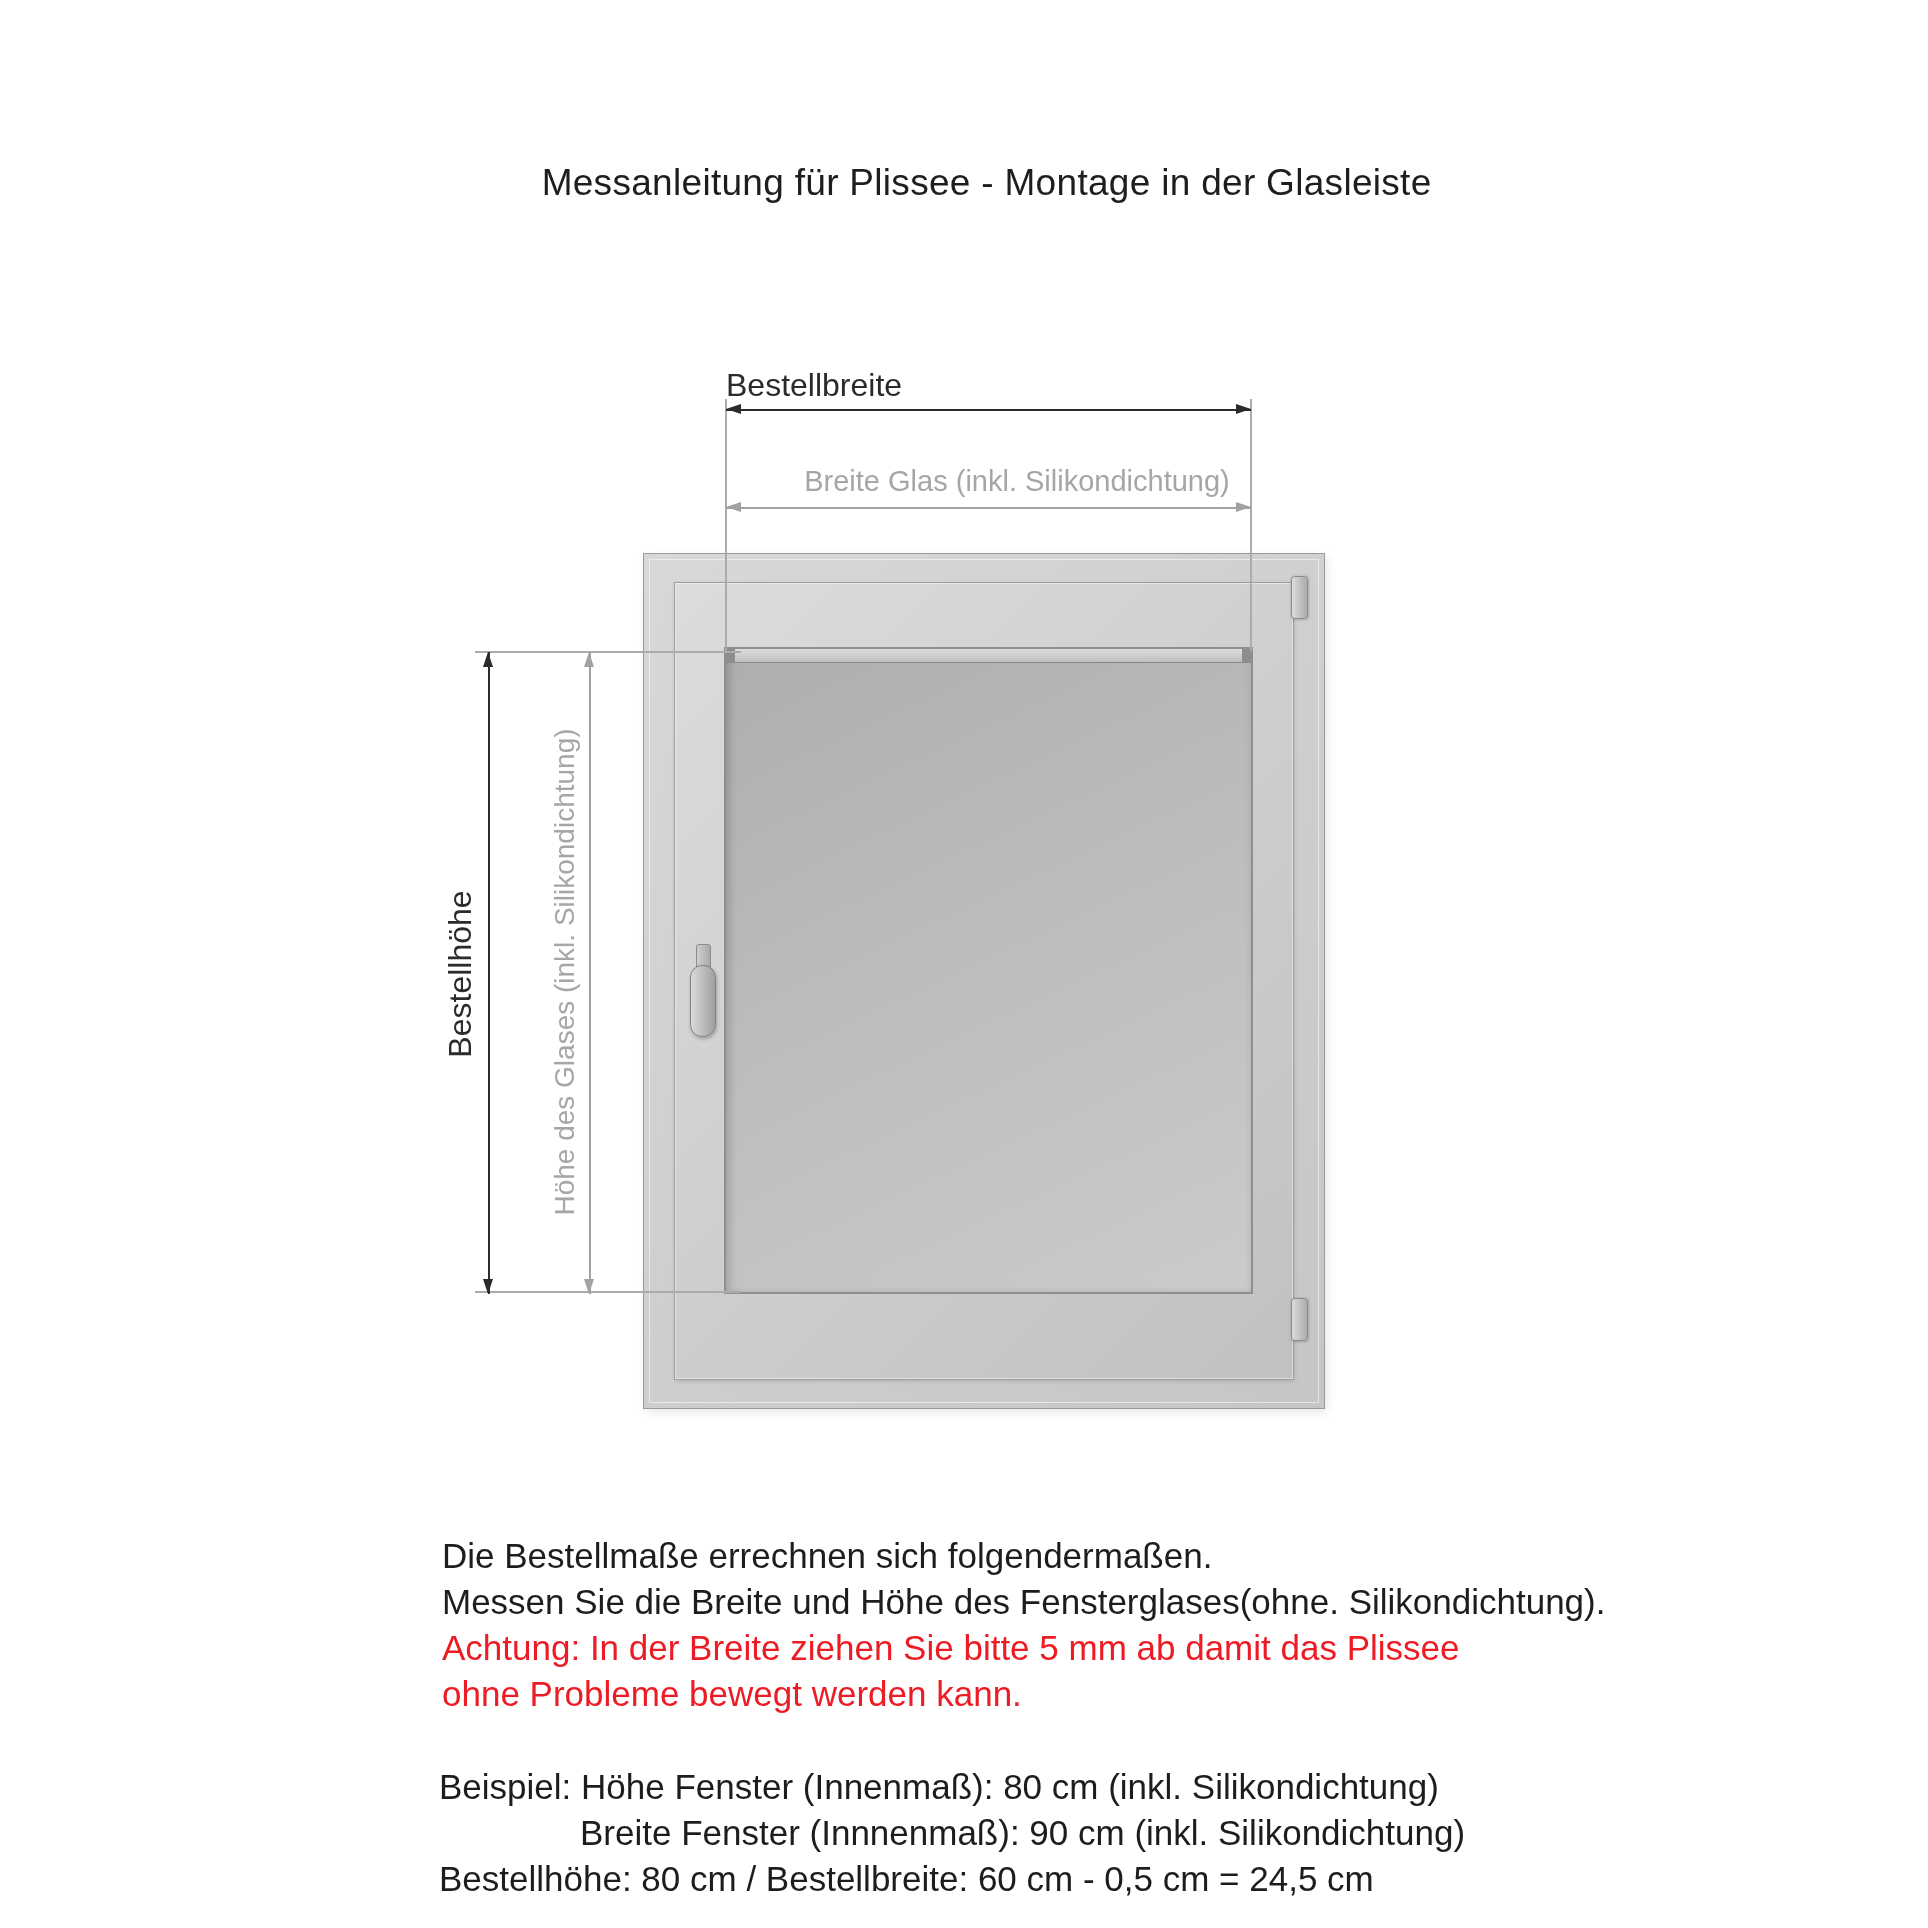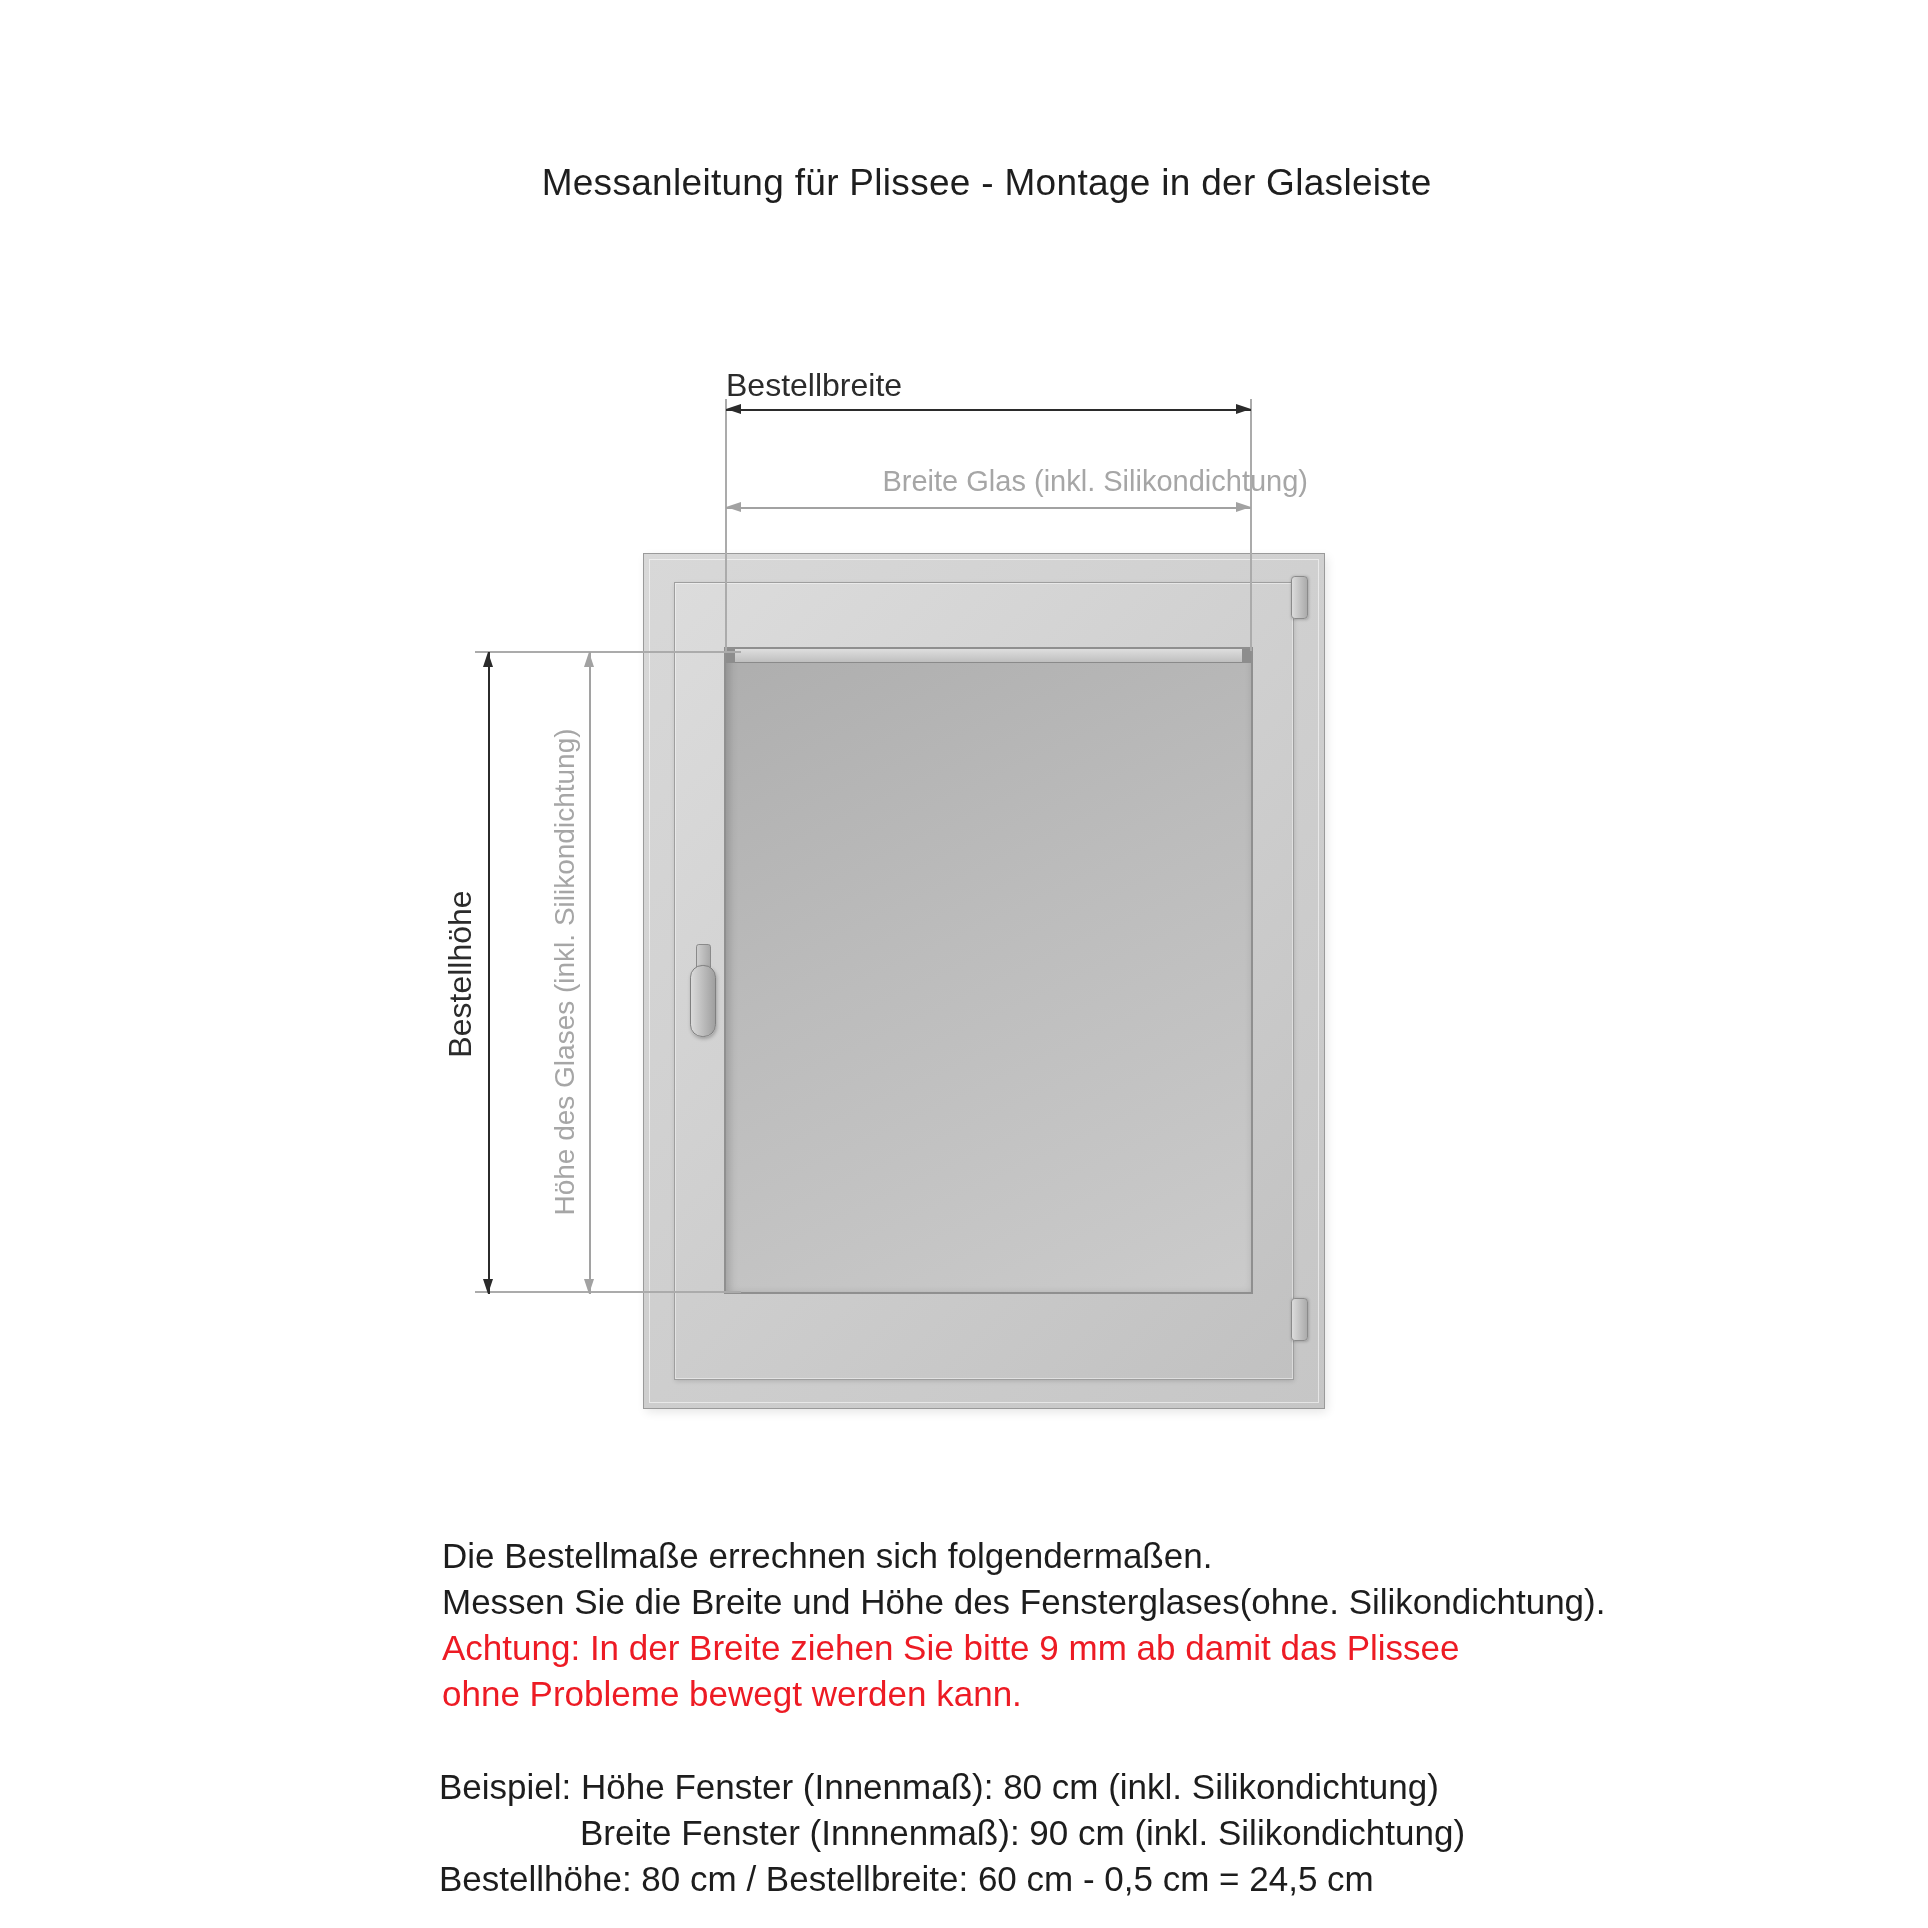--- a/index.html
+++ b/index.html
@@ -85,21 +85,21 @@
   #arr-order-height{left:488px;top:652px;height:642px}
   #arr-glass-height{left:589px;top:652px;height:642px}
 
   #ext-left{left:725px;top:399px;width:1.9px;height:252px}
   #ext-right{left:1250px;top:399px;width:1.9px;height:252px}
   #ext-top{left:475px;top:651px;width:266px;height:1.9px}
   #ext-bottom{left:475px;top:1291px;width:266px;height:1.9px}
 
   .dim-label{position:absolute;white-space:nowrap}
   #lbl-order-width{left:726px;top:367px;width:525px;font-size:32px;color:#2b2b2b}
-  #lbl-glass-width{left:726px;top:465px;width:582px;text-align:right;font-size:29px;color:#a6a6a6}
+  #lbl-glass-width{left:726px;top:465px;width:582px;text-align:center;font-size:29px;color:#a6a6a6}
   #lbl-order-height{left:347px;top:956px;width:226px;height:36px;text-align:center;
     font-size:32px;color:#2b2b2b;transform:rotate(-90deg)}
   #lbl-glass-height{left:294px;top:954px;width:546px;height:36px;text-align:center;
     font-size:28px;color:#a6a6a6;transform:rotate(-90deg)}
 
   
   .instructions{position:absolute;left:442px;top:1533px;font-size:35px;line-height:46px;color:#1d1d1d}
   .warning{color:#ed1b24}
   .example{position:absolute;left:439px;top:1764px;font-size:35px;line-height:46px;color:#1d1d1d}
   .example .indent{padding-left:141px}
@@ -140,21 +140,21 @@
   <div class="dim dim-v grayc" id="arr-glass-height"></div>
 
   <div class="dim-label" id="lbl-order-width">Bestellbreite</div>
   <div class="dim-label" id="lbl-glass-width">Breite Glas (inkl. Silikondichtung)</div>
   <div class="dim-label" id="lbl-order-height">Bestellhöhe</div>
   <div class="dim-label" id="lbl-glass-height">Höhe des Glases (inkl. Silikondichtung)</div>
 
   <div class="instructions">
     <div>Die Bestellmaße errechnen sich folgendermaßen.</div>
     <div>Messen Sie die Breite und Höhe des Fensterglases(ohne. Silikondichtung).</div>
-    <div class="warning">Achtung: In der Breite ziehen Sie bitte 9 mm ab damit das Plissee</div>
+    <div class="warning">Achtung: In der Breite ziehen Sie bitte 5 mm ab damit das Plissee</div>
     <div class="warning">ohne Probleme bewegt werden kann.</div>
   </div>
 
   <div class="example">
     <div>Beispiel: Höhe Fenster (Innenmaß): 80 cm (inkl. Silikondichtung)</div>
     <div class="indent">Breite Fenster (Innnenmaß): 90 cm  (inkl. Silikondichtung)</div>
     <div>Bestellhöhe: 80 cm / Bestellbreite: 60 cm  - 0,5 cm = 24,5 cm</div>
   </div>
 
 </div>

